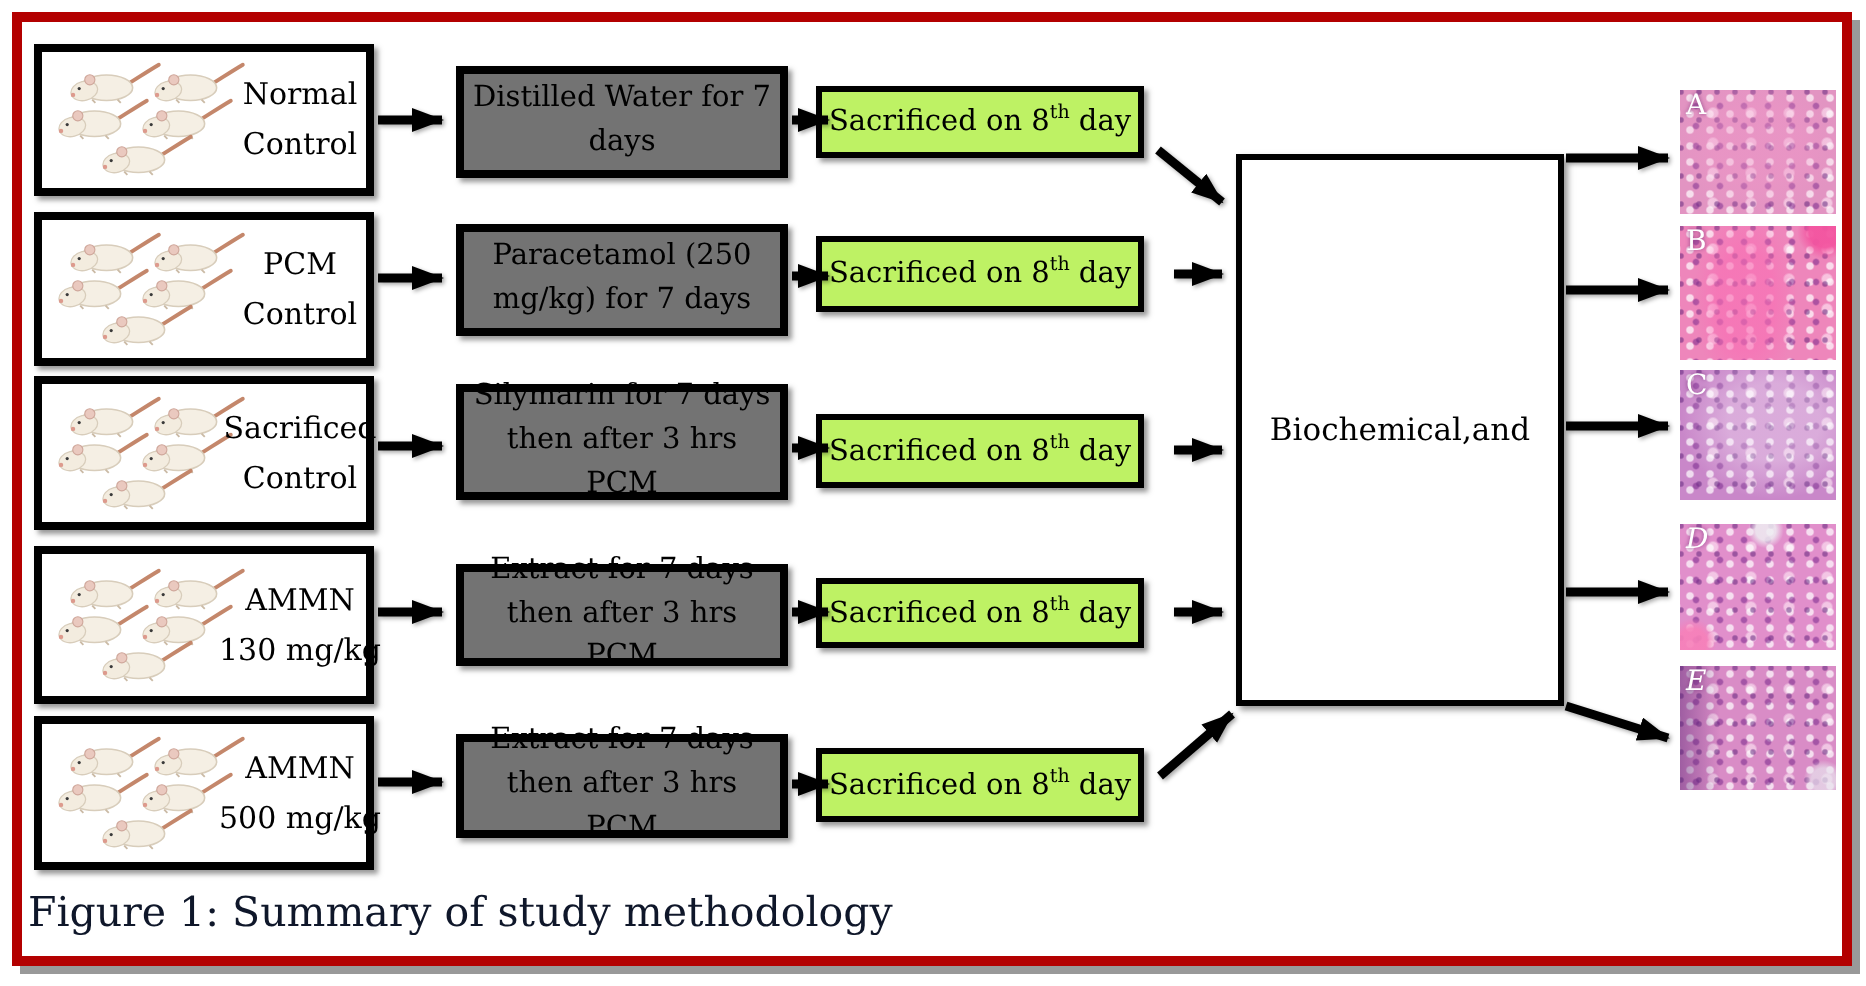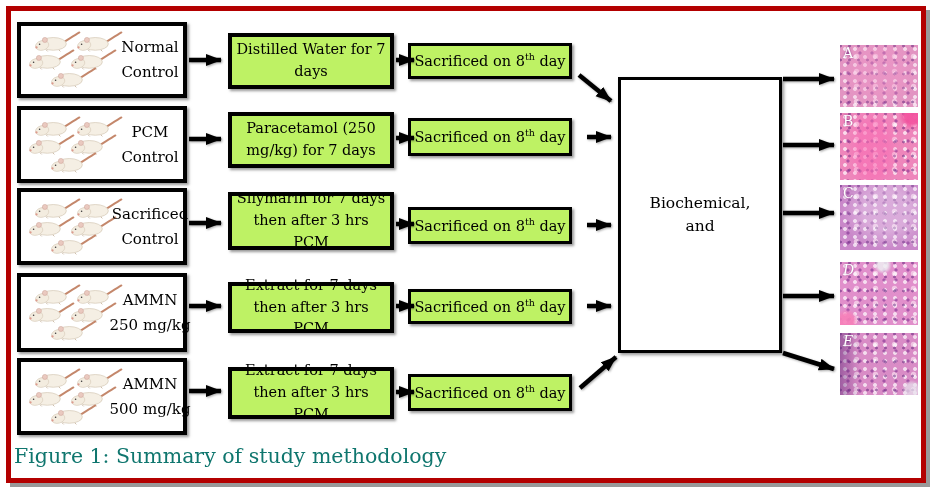--- a/index.html
+++ b/index.html
@@ -13,31 +13,31 @@
           filter:drop-shadow(1.5px 1.5px 1px rgba(0,0,0,.35));}
 
   .gbox{position:absolute;left:17px;width:170px;border:4px solid #000;background:#fff;
         box-sizing:border-box;z-index:2;box-shadow:2px 2px 2.5px rgba(50,50,50,.5);}
   .mice{position:absolute;left:6px;top:50%;transform:translateY(-50%);width:98px;height:58px;}
   .mouse{position:absolute;width:46px;height:21px;}
   .m1{left:8px;top:0;} .m2{left:50px;top:0;} .m3{left:2px;top:18px;} .m4{left:44px;top:18px;} .m5{left:24px;top:36px;}
   .glabel{position:absolute;top:0;bottom:0;left:96px;width:66px;display:flex;flex-direction:column;
           justify-content:center;align-items:center;font-size:15px;line-height:1.65;white-space:nowrap;}
 
-  .tbox{position:absolute;left:228px;width:166px;border:4px solid #000;background:#bef264;
+  .tbox{position:absolute;left:228px;width:166px;border:4px solid #000;background:#737373;
         box-sizing:border-box;display:flex;align-items:center;justify-content:center;text-align:center;
         font-size:14.5px;line-height:1.5;padding:0 2px;z-index:2;box-shadow:2px 2px 2.5px rgba(50,50,50,.5);}
 
   .sbox{position:absolute;left:408px;width:164px;border:3px solid #000;background:#bef264;
         box-sizing:border-box;display:flex;align-items:center;justify-content:center;text-align:center;
         font-size:14.5px;z-index:2;box-shadow:2px 2px 2.5px rgba(50,50,50,.5);white-space:pre;}
   .sbox sup{font-size:9.5px;line-height:0;}
 
   .bigbox{position:absolute;left:618px;top:77px;width:164px;height:276px;border:3px solid #000;background:#fff;
-          box-sizing:border-box;display:flex;flex-direction:column;justify-content:center;align-items:center;
+          box-sizing:border-box;display:flex;flex-direction:row;justify-content:center;align-items:center;
           text-align:center;font-size:15.5px;line-height:23px;z-index:2;box-shadow:2px 2px 3px rgba(50,50,50,.5);}
 
   .histo{position:absolute;left:840px;width:78px;z-index:2;overflow:hidden;
          background-image:
            radial-gradient(circle, rgba(120,40,140,.55) 1.2px, transparent 2px),
            radial-gradient(circle, rgba(88,28,118,.5) 1px, transparent 1.8px),
            radial-gradient(circle, rgba(255,255,255,.7) 1.5px, transparent 2.3px),
            radial-gradient(circle, rgba(255,235,246,.6) 2.2px, transparent 3.2px);
          background-size:12px 10px, 9px 14px, 10px 8px, 19px 15px;
          background-position:2px 3px, 5px 8px, 0 0, 7px 4px;}
@@ -54,21 +54,21 @@
   .histo-d::before{background:
      radial-gradient(circle at 8% 94%, rgba(247,128,185,.9) 0 7px, transparent 12px),
      radial-gradient(circle at 55% 5%, rgba(238,238,242,.85) 0 5px, transparent 9px);}
   .histo-e{background-color:#d98cc6;}
   .histo-e::before{background:
      linear-gradient(90deg, rgba(88,38,118,.45), transparent 26%),
      radial-gradient(circle at 92% 92%, rgba(232,228,238,.7) 0 6px, transparent 10px);}
   .plabel{position:absolute;top:0;left:3px;color:#fff;font-size:14px;z-index:1;text-shadow:0 0 2px rgba(120,50,120,.8);}
   .plabel.it{font-style:italic;}
 
-  .caption{position:absolute;left:14px;top:444px;font-size:20.5px;color:#0f766e;z-index:2;}
+  .caption{position:absolute;left:14px;top:444px;font-size:20.5px;color:#0f172a;z-index:2;}
   .defs-holder{position:absolute;width:0;height:0;}
 </style>
 </head>
 <body>
 
 <div class="page">
   <div class="frame"></div>
 
   <svg class="arrows" width="933" height="493" viewBox="0 0 933 493">
     <defs>
@@ -188,21 +188,21 @@
         </svg>
       <svg class="mouse m4" viewBox="0 0 58 26">
           <use href="#mouse-shape"></use>
         </svg>
       <svg class="mouse m5" viewBox="0 0 58 26">
           <use href="#mouse-shape"></use>
         </svg>
     </div>
     <div class="glabel">
       <span>AMMN</span>
-      <span>250 mg/kg</span>
+      <span>130 mg/kg</span>
     </div>
   </div>
 
   <div class="gbox" style="top:358px;height:77px">
     <div class="mice">
       <svg class="mouse m1" viewBox="0 0 58 26">
           <use href="#mouse-shape"></use>
         </svg>
       <svg class="mouse m2" viewBox="0 0 58 26">
           <use href="#mouse-shape"></use>

